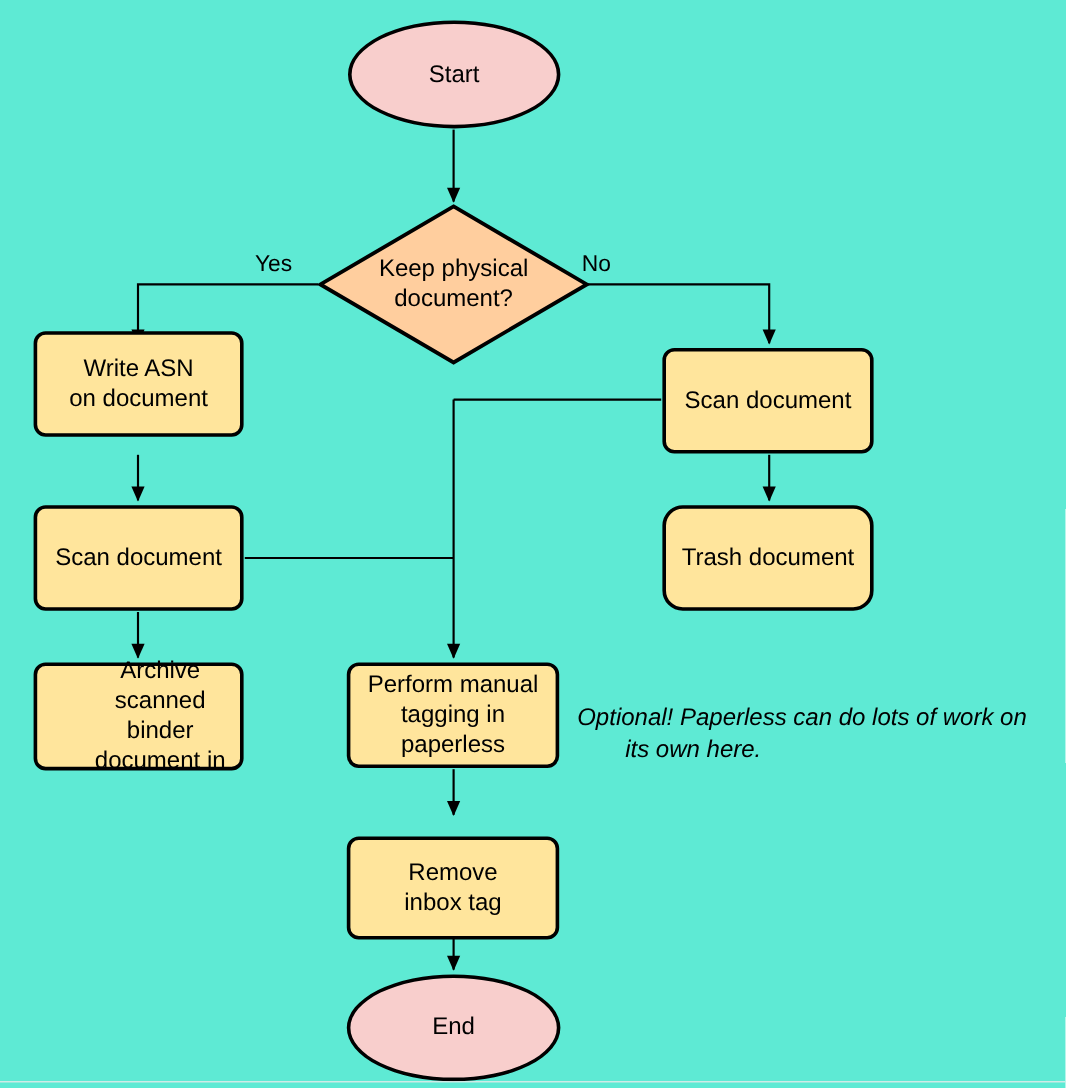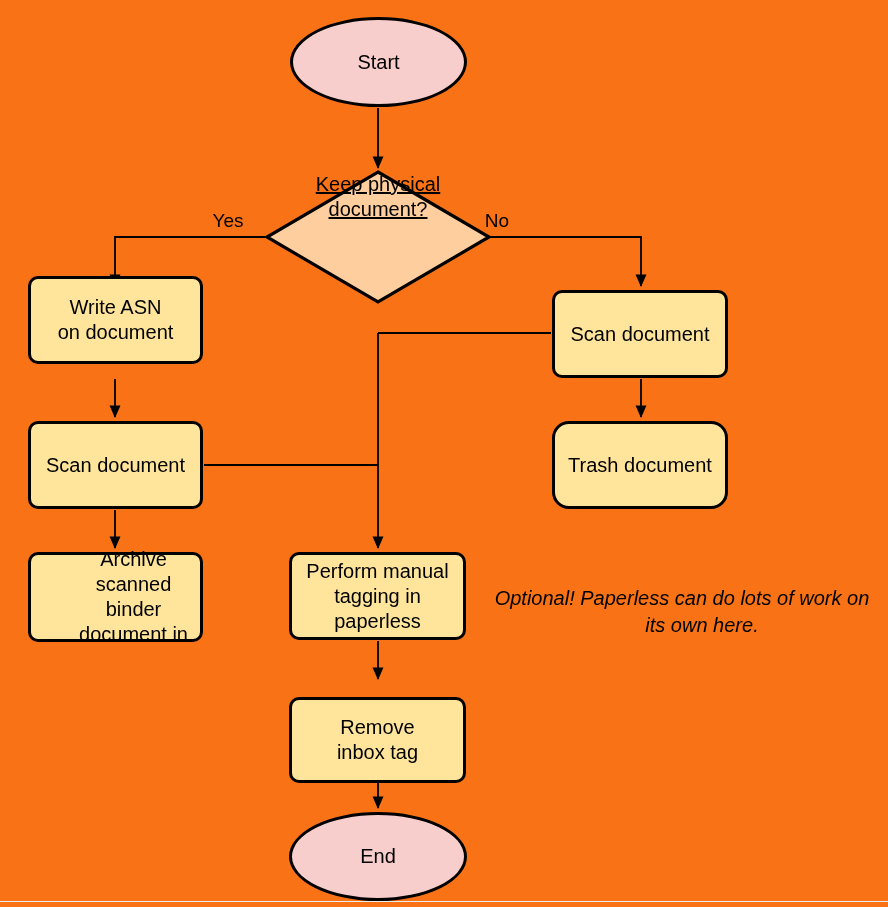--- a/index.html
+++ b/index.html
@@ -6,21 +6,21 @@
     --terminator-fill:#f8cecc;
     --decision-fill:#ffce9e;
     --process-fill:#ffe59c;
     --stroke:#000000;
     --divider:#ececec;
   }
   html,body{margin:0;padding:0;background:#ffffff;}
   #canvas{
     position:relative;
     width:888px;height:907px;
-    background:#f97316;
+    background:#5eead4;
     font-family:"Liberation Sans", sans-serif;
     color:#000;
     overflow:hidden;
   }
   #edge-layer{position:absolute;left:0;top:0;width:888px;height:907px;}
   .node{
     position:absolute;
     box-sizing:border-box;
     display:flex;
     align-items:center;
@@ -35,39 +35,37 @@
     border-radius:50%;
   }
   .process{
     background:var(--process-fill);
     border:3px solid var(--stroke);
     border-radius:10px;
   }
   .decision-label{
     position:absolute;
     box-sizing:border-box;
-    display:flex;justify-content:center;text-align:center;
+    display:flex;align-items:center;justify-content:center;text-align:center;
     font-size:20px;line-height:25px;
     background:transparent;
-    text-decoration:underline;
   }
   .node .lines span{display:block;}
   .edge-label{
     position:absolute;
     font-size:19px;
     text-align:center;
     background:transparent;
   }
   .annotation{
     position:absolute;
     left:481px;top:585px;width:402px;
     font-size:20px;
     line-height:27px;
     font-style:italic;
-    text-align:center;
   }
   .bottom-divider{
     position:absolute;
     left:0;top:901px;width:888px;height:1px;
     background:var(--divider);
   }
 </style>
 </head>
 <body>
 

